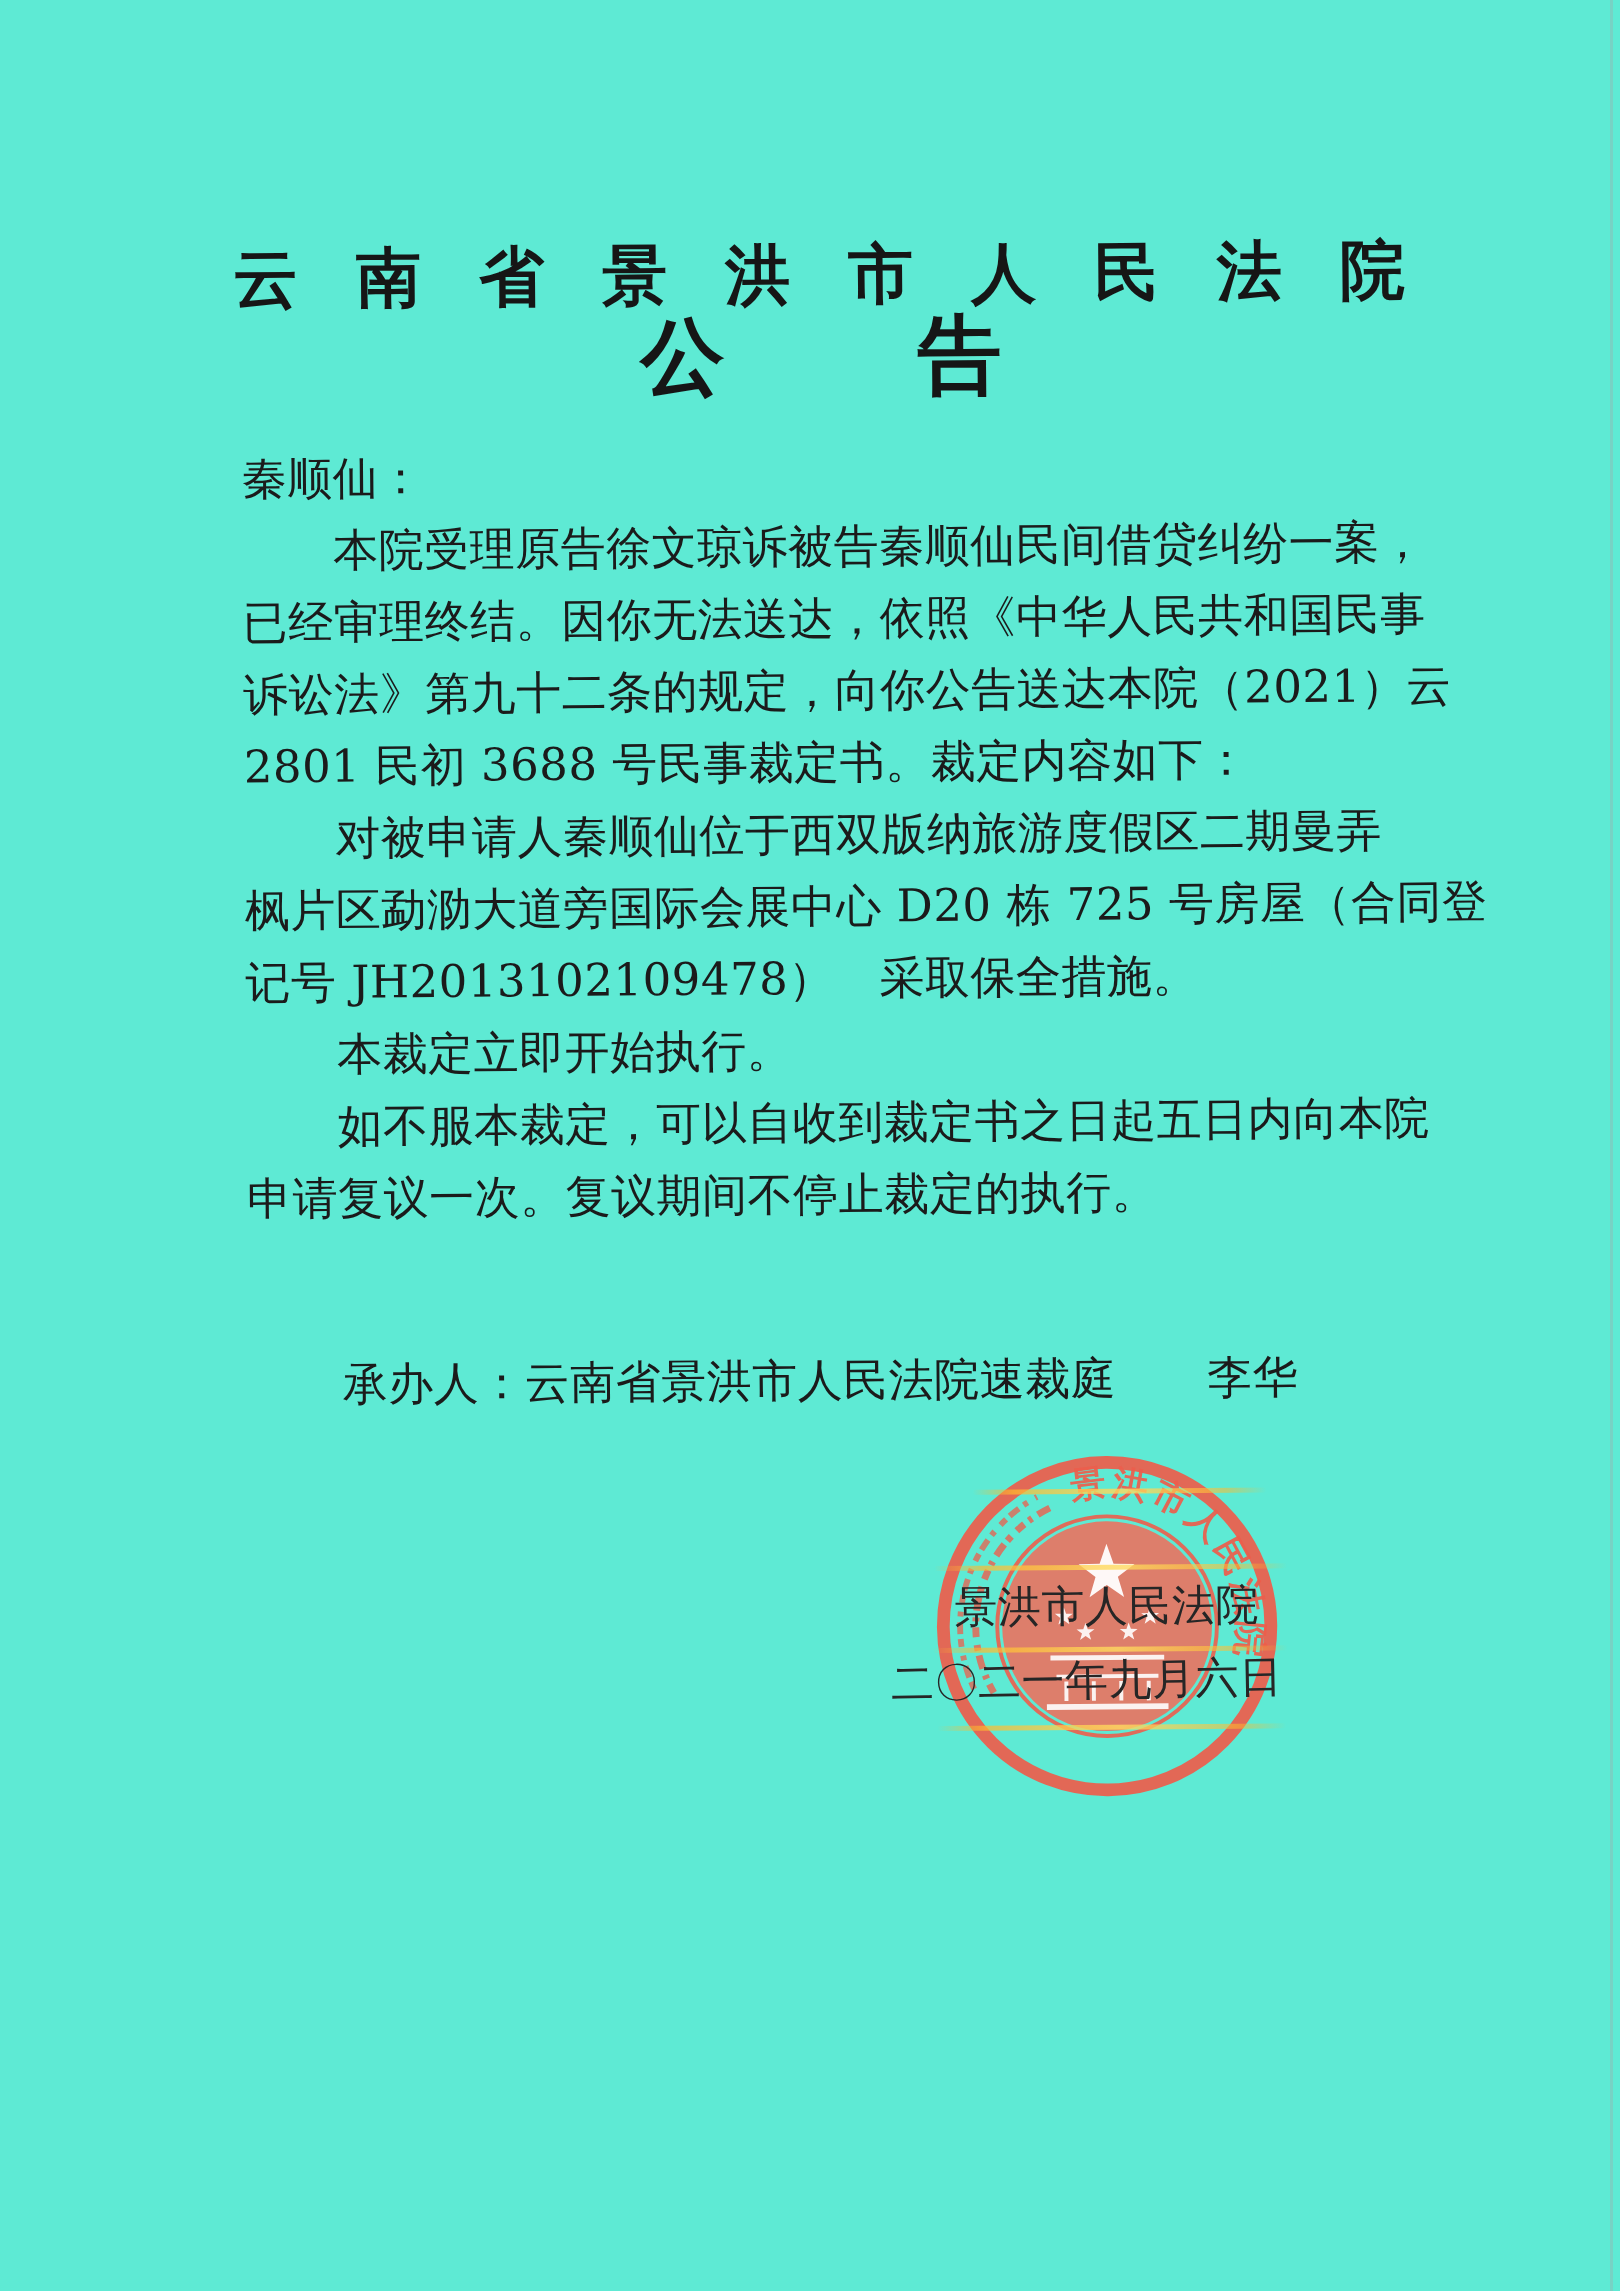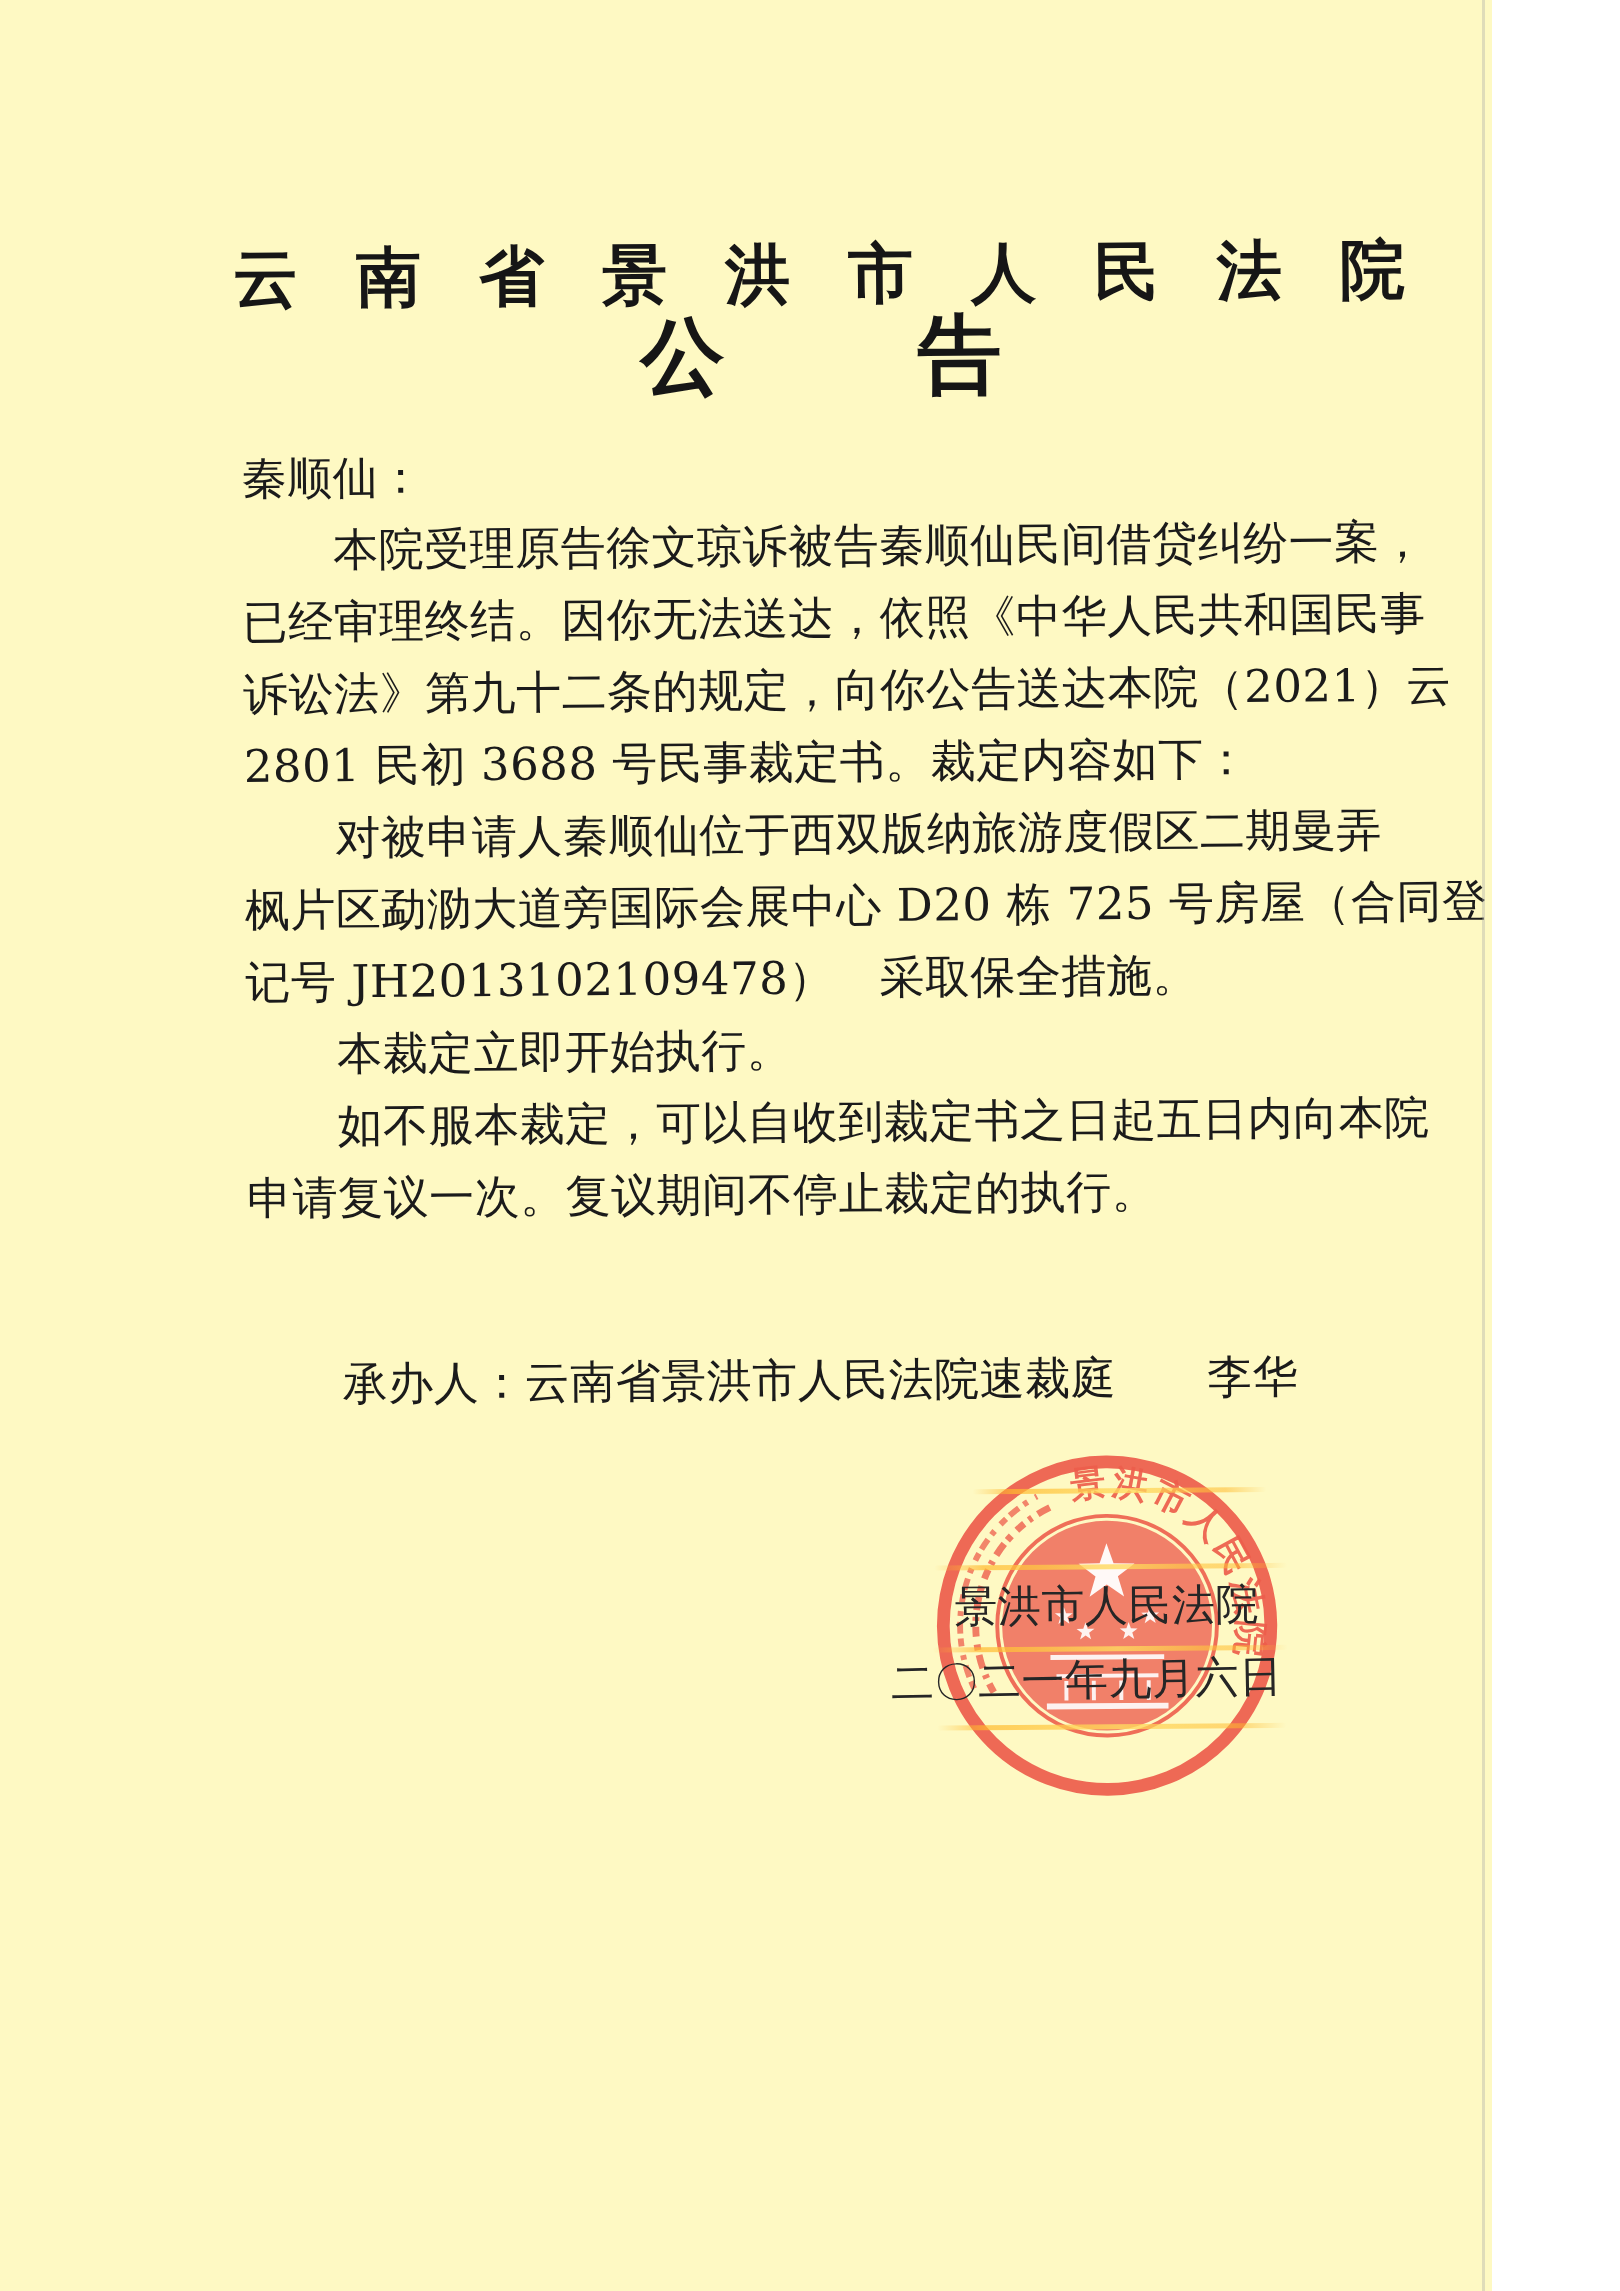--- a/index.html
+++ b/index.html
@@ -1,17 +1,17 @@
 <!DOCTYPE html>
 <html><head>
 <meta charset="utf-8">
 <style>
   html,body{margin:0;padding:0;background:#ffffff;}
   .page{
-    position:relative;width:1492px;height:2292px;background:#fef9c3;overflow:hidden;
+    position:relative;width:1620px;height:2292px;background:#5eead4;overflow:hidden;
     font-family:"DejaVu Serif",serif;color:#1b1b1b;
   }
   .skew{position:absolute;inset:0;transform:rotate(-0.45deg);transform-origin:50% 40%;}
   .court-title{
     position:absolute;left:238px;top:231px;
     font-family:"Liberation Sans",sans-serif;font-weight:700;
     font-size:65px;letter-spacing:58px;white-space:nowrap;color:#161616;
   }
   .notice-title{
     position:absolute;left:645px;top:300px;

